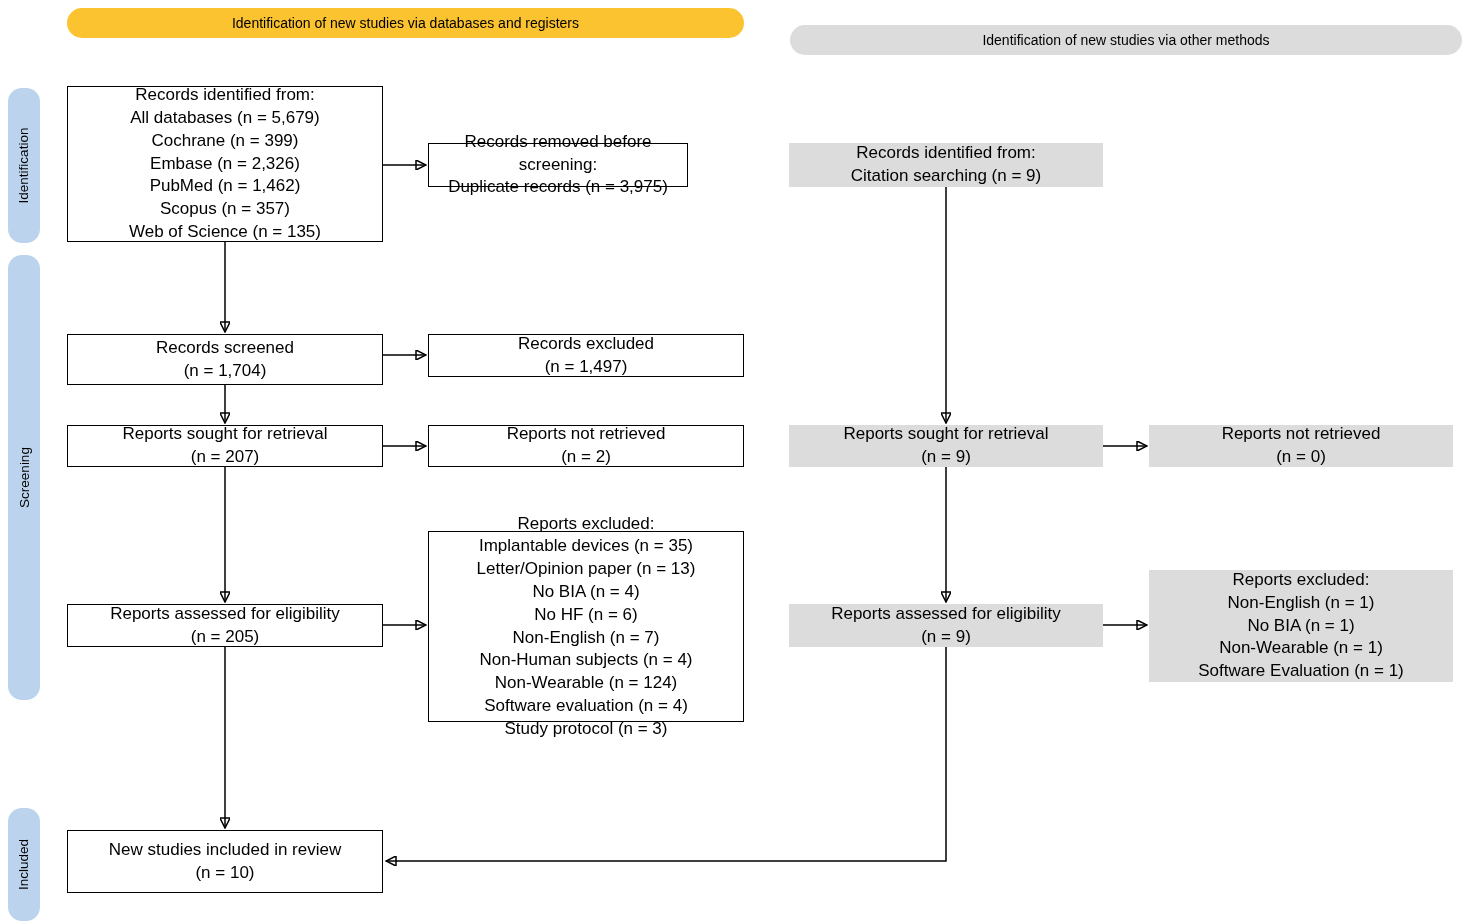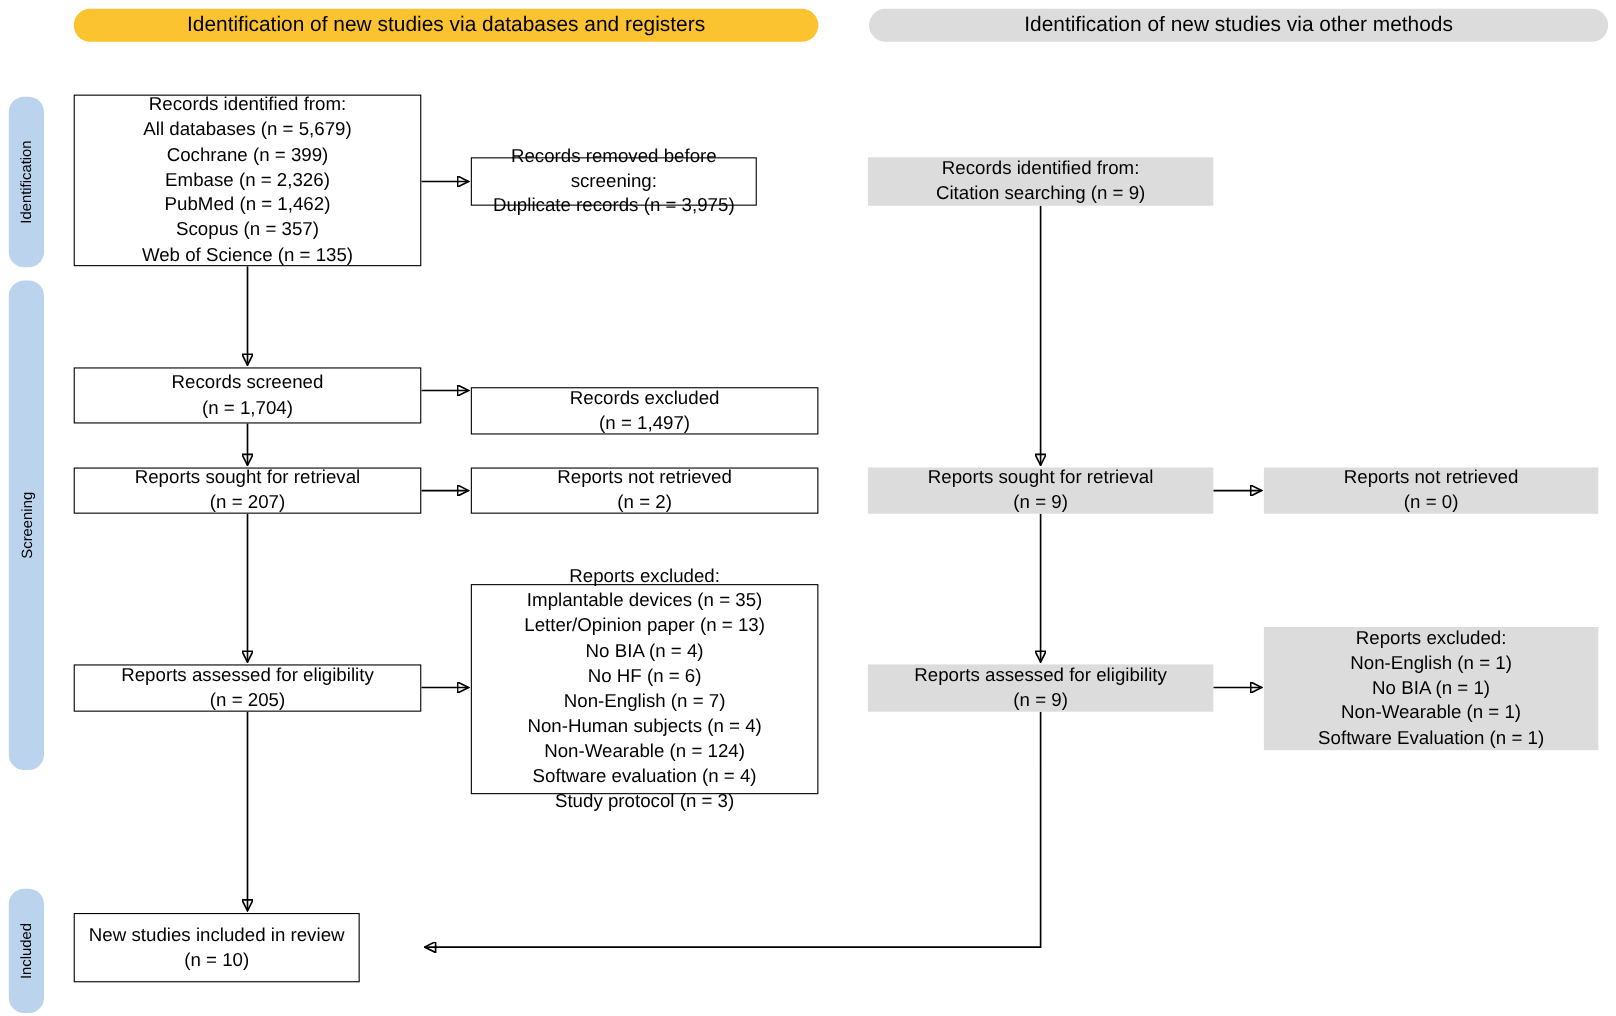--- a/index.html
+++ b/index.html
@@ -13,25 +13,25 @@
   }
 
   
   .hdr {
     position: absolute;
     height: 30px;
     border-radius: 15px;
     display: flex;
     align-items: center;
     justify-content: center;
-    font-size: 19px;
+    font-size: 14px;
     text-align: center;
   }
   #hdr-db    { left: 67px;  top: 8px; width: 677px; background: var(--header-yellow); }
-  #hdr-other { left: 790px; top: 8px; width: 672px; background: var(--header-gray); }
+  #hdr-other { left: 790px; top: 25px; width: 672px; background: var(--header-gray); }
 
   
   .stage {
     position: absolute;
     left: 8px;
     width: 32px;
     background: var(--stage-blue);
     border-radius: 14px;
     display: flex;
     align-items: center;
@@ -58,26 +58,26 @@
     white-space: pre-line;
     box-sizing: border-box;
     padding: 2px 6px;
   }
   .white-box { background: #ffffff; border: 1px solid #000; }
   .gray-box  { background: var(--gray-box); }
 
   #b-records-identified      { left: 67px;   top: 86px;  width: 316px; height: 156px; }
   #b-records-removed         { left: 428px;  top: 143px; width: 260px; height: 44px; }
   #b-records-screened        { left: 67px;   top: 334px; width: 316px; height: 51px; }
-  #b-records-excluded        { left: 428px;  top: 352px; width: 316px; height: 43px; }
+  #b-records-excluded        { left: 428px;  top: 334px; width: 316px; height: 43px; }
   #b-reports-sought          { left: 67px;   top: 425px; width: 316px; height: 42px; }
   #b-reports-not-retrieved   { left: 428px;  top: 425px; width: 316px; height: 42px; }
   #b-reports-excluded        { left: 428px;  top: 531px; width: 316px; height: 191px; }
   #b-reports-assessed        { left: 67px;   top: 604px; width: 316px; height: 43px; }
-  #b-included                { left: 67px;   top: 830px; width: 260px; height: 63px; border-width: 1.5px; }
+  #b-included                { left: 67px;   top: 830px; width: 316px; height: 63px; border-width: 1.5px; }
 
   #b-citation                { left: 789px;  top: 143px; width: 314px; height: 44px; }
   #b-reports-sought-2        { left: 789px;  top: 425px; width: 314px; height: 42px; }
   #b-reports-not-retrieved-2 { left: 1149px; top: 425px; width: 304px; height: 42px; }
   #b-reports-assessed-2      { left: 789px;  top: 604px; width: 314px; height: 43px; }
   #b-reports-excluded-2      { left: 1149px; top: 570px; width: 304px; height: 112px; }
 
   
   #arrows {
     position: absolute;

